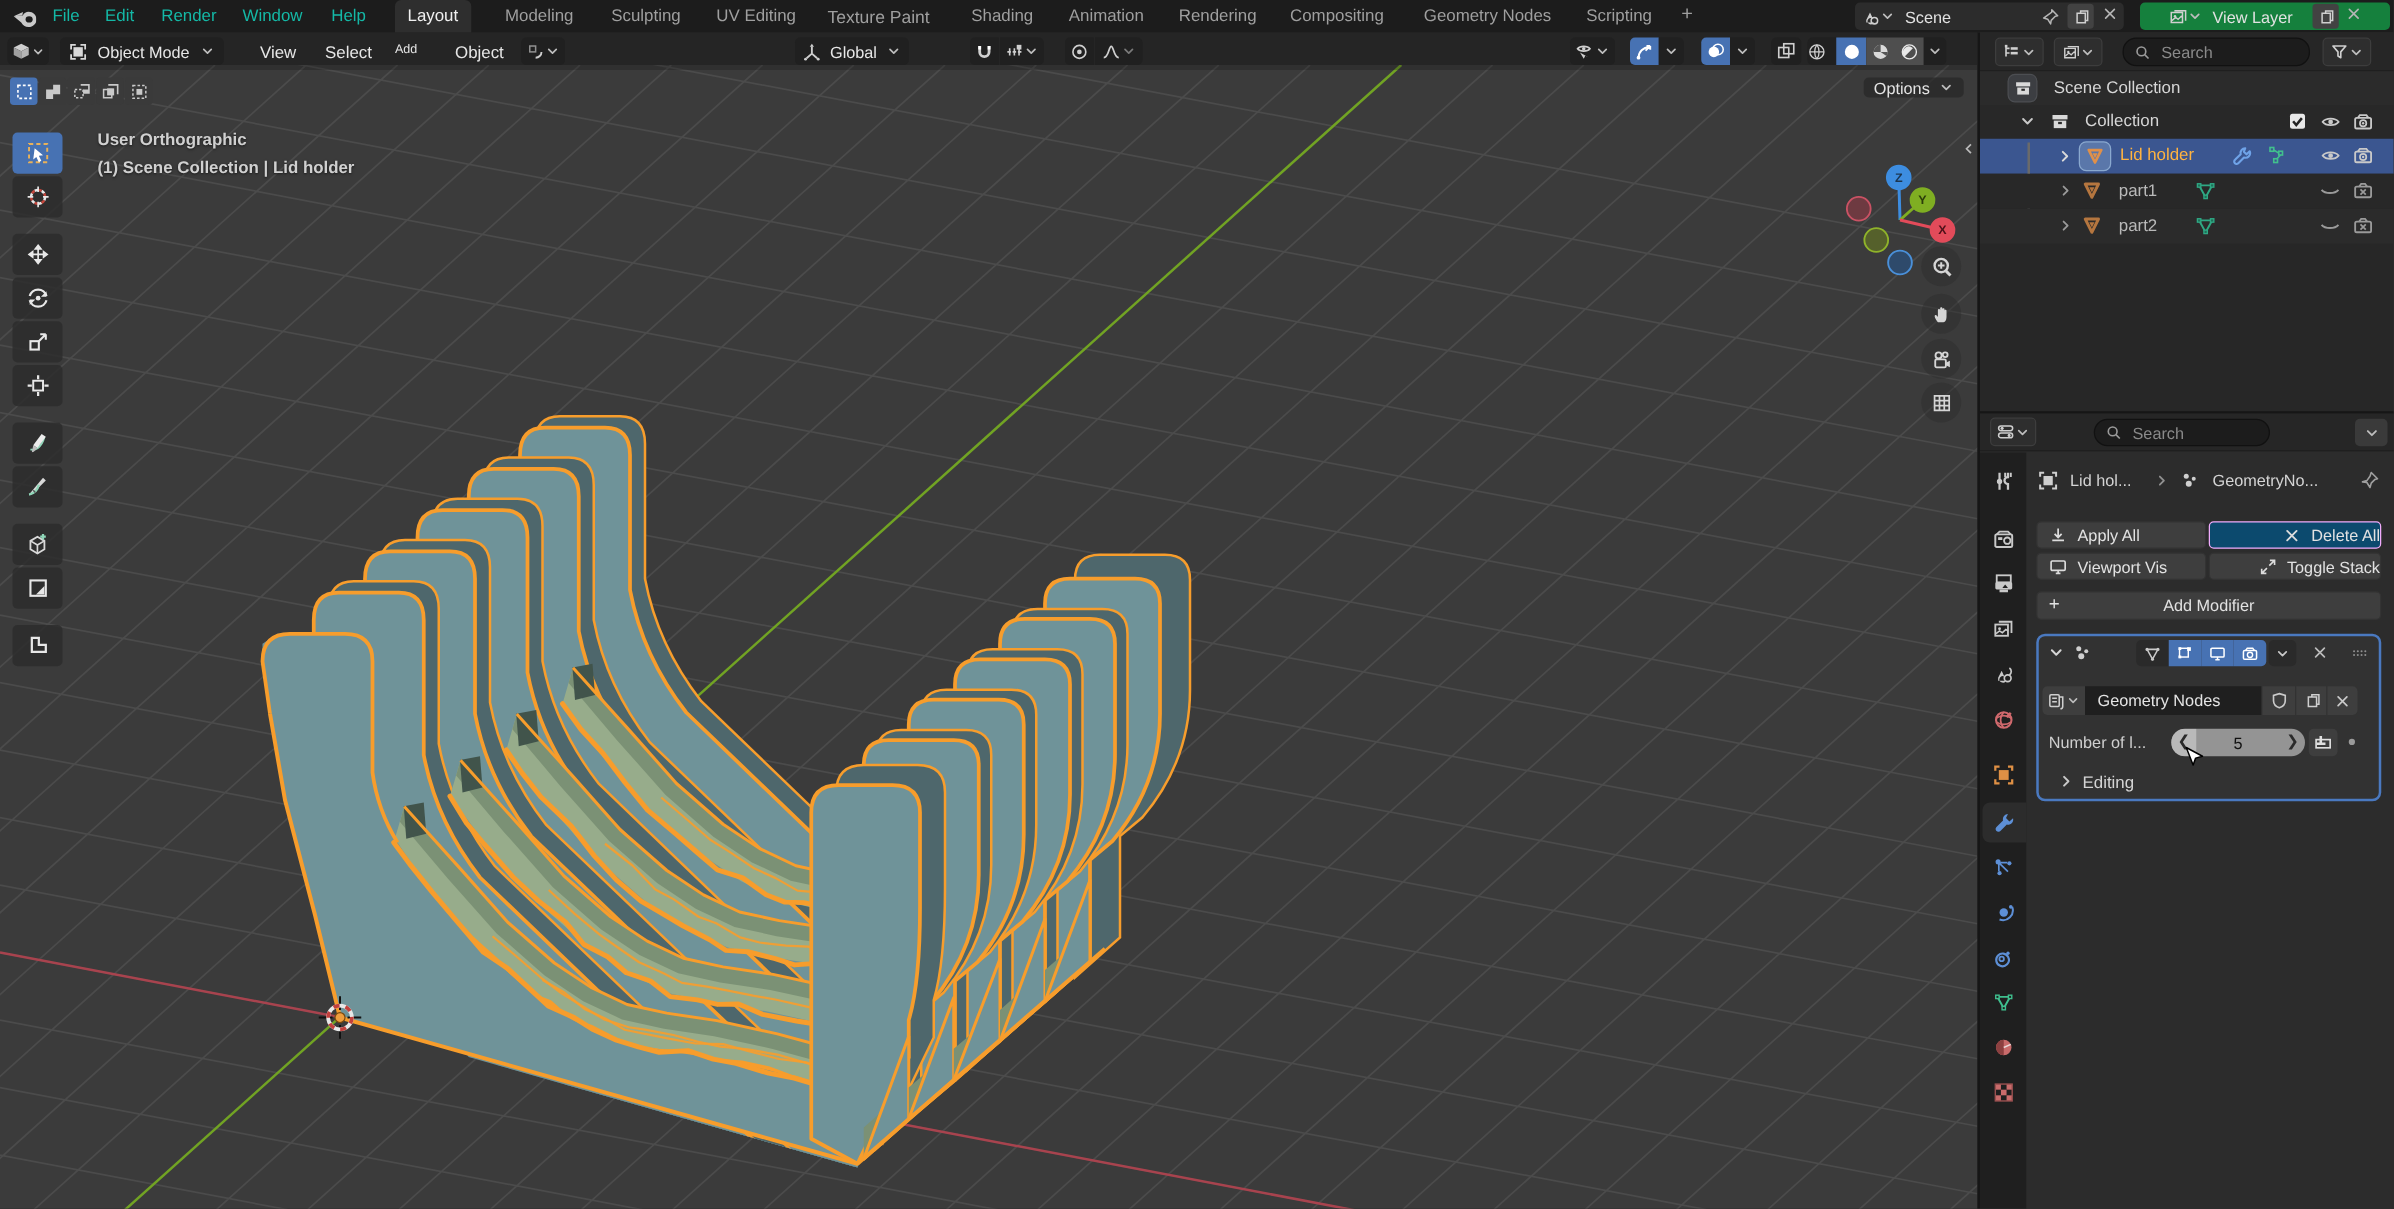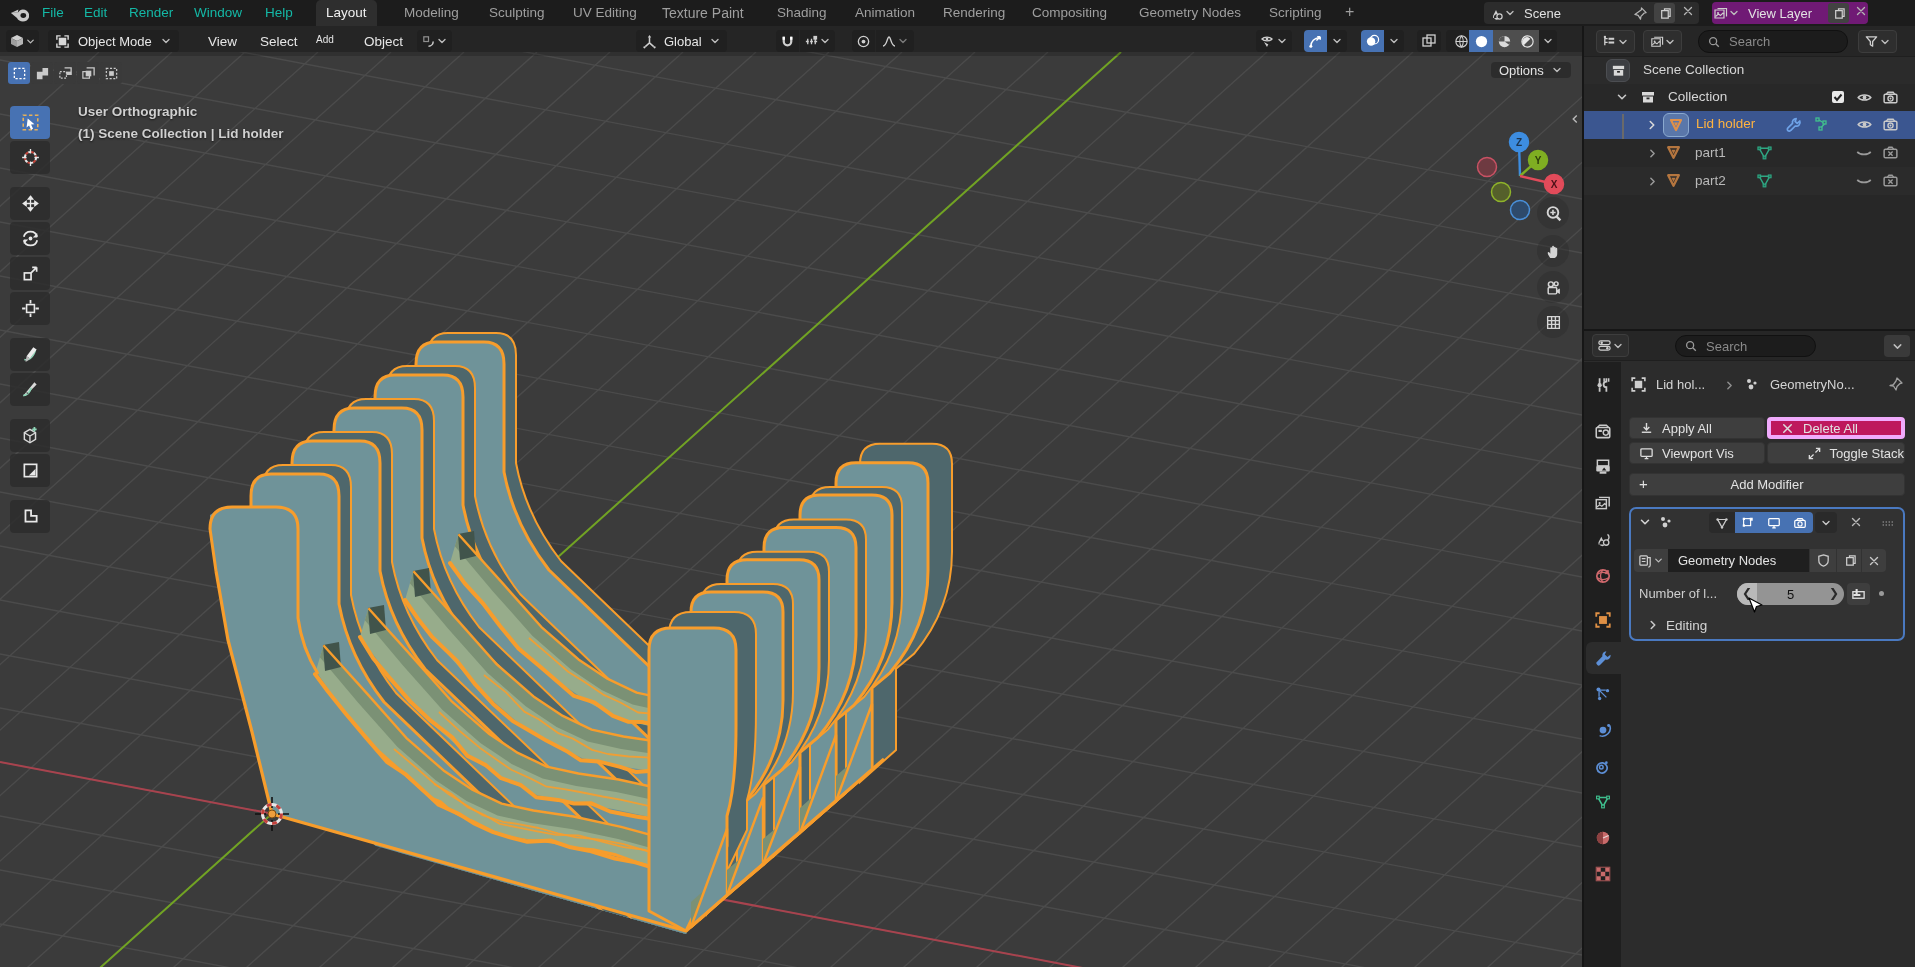--- a/index.html
+++ b/index.html
@@ -1,20 +1,20 @@
 <!DOCTYPE html>
 <html><head><meta charset="utf-8"><style>
 
 *{margin:0;padding:0;box-sizing:border-box}
 body{width:1915px;height:967px;overflow:hidden;background:#2c2c2c;font-family:"Liberation Sans",sans-serif;
  -webkit-font-smoothing:antialiased;position:relative}
 .abs{position:absolute}
 .row{display:flex;align-items:center}
 .txt{color:#14b8a6;font-size:13.5px}
-.pill{background:rgba(32,32,32,.92);border-radius:4px;display:flex;align-items:center;justify-content:flex-end}
+.pill{background:rgba(32,32,32,.92);border-radius:4px;display:flex;align-items:center;justify-content:flex-start}
 
 </style></head><body>
 <div class="abs" style="left:0;top:0;width:1915px;height:26px;background:#1c1c1c"></div>
 <div class="abs" style="left:10px;top:4px"><svg width="19" height="19" viewBox="0 0 16 16" style="">
       <path d="M10.8 4.6c3 0 5.4 2.3 5.4 5.1s-2.4 5.1-5.4 5.1c-2.2 0-4.1-1.2-4.9-3L.8 7.6 6.9 7c.9-1.5 2.3-2.4 3.9-2.4z" fill="#c9c9c9"></path>
       <ellipse cx="11.2" cy="9.7" rx="2.4" ry="2.1" fill="#1c1c1c"></ellipse>
       <path d="M.8 7.6l6.3-2.9-.5 2.4z" fill="#c9c9c9"></path>
     </svg></div>
 <div class="abs txt" style="left:42px;top:5px;font-size:13.5px">File</div>
 <div class="abs txt" style="left:84px;top:5px;font-size:13.5px">Edit</div>
@@ -48,21 +48,21 @@
     </svg>
  <span class="row" style="background:#424242;border-radius:3px;height:20px;padding:0 3px;margin-left:6px">
       <svg width="15" height="15" viewBox="0 0 16 16" style="">
         <path d="M5 5h7v8H5z M8 5V3h6v8h-2" fill="none" stroke="#cfcfcf" stroke-width="1.3"></path>
       </svg>
     </span>
  <span style="margin-left:6px"><svg width="14" height="14" viewBox="0 0 16 16" style="">
         <path d="M4 4l8 8M12 4l-8 8" stroke="#b5b5b5" stroke-width="1.5" stroke-linecap="round"></path>
       </svg></span>
   </div>
-<div class="abs row" style="left:1712px;top:2px;height:22px;background:#701a75;border-radius:4px;padding:0 0">
+<div class="abs row" style="left:1712px;top:2px;height:22px;background:#15803d;border-radius:4px;padding:0 22px">
  <svg width="16" height="16" viewBox="0 0 16 16" style="">
       <path d="M3 5h9v8H3z M5.5 3.5h9v8" fill="none" stroke="#cfcfcf" stroke-width="1.2"></path>
       <circle cx="6" cy="8" r="1" fill="#cfcfcf"></circle>
       <path d="M3.5 11.5l3-2.5 2 1.5 2.5-2.5 1 1" fill="none" stroke="#cfcfcf" stroke-width="1.1"></path>
     </svg>
     <svg width="12" height="12" viewBox="0 0 16 16" style="">
       <path d="M4 6l4 4 4-4" fill="none" stroke="#bdbdbd" stroke-width="1.8" stroke-linecap="round" stroke-linejoin="round"></path>
     </svg>
     <span style="color:#e2e2e2;font-size:13px;margin:0 14px 0 8px">View Layer</span>
  <span class="row" style="background:#424242;border-radius:3px;height:20px;padding:0 3px;margin-left:2px">
@@ -768,21 +768,21 @@
 <div class="abs" style="left:1888px;top:376px"><svg width="16" height="16" viewBox="0 0 16 16" style="">
       <path d="M9 2l5 5-2 .5L9 10.5 8 14l-2.5-4L2 9.5 5.5 8.5 8 5z" fill="none" stroke="#9f9f9f" stroke-width="1.3" stroke-linejoin="round"></path>
     </svg></div>
 <div class="abs row" style="left:1629px;top:417px;width:136px;height:22px;background:#3e3e3e;border-radius:4px;padding-left:9px;justify-content:flex-start;border:1px solid #333">
     <svg width="15" height="15" viewBox="0 0 16 16" style="">
       <path d="M8 2v7M5 6.5L8 9.5l3-3" fill="none" stroke="#dcdcdc" stroke-width="1.5"></path>
       <path d="M3 12h10" stroke="#dcdcdc" stroke-width="1.5"></path>
     </svg>
     <span style="color:#e2e2e2;font-size:13px;margin-left:8px">Apply All</span>
   </div>
-<div class="abs row" style="left:1767px;top:417px;width:138px;height:22px;background:#be185d;border-radius:4px;padding-left:9px;justify-content:flex-start;border:4px solid #f0abfc">
+<div class="abs row" style="left:1767px;top:417px;width:138px;height:22px;background:#0c4a6e;border-radius:4px;padding-left:9px;justify-content:flex-end;border:1px solid #f0abfc">
     <svg width="15" height="15" viewBox="0 0 16 16" style="">
       <path d="M4 4l8 8M12 4l-8 8" stroke="#dcdcdc" stroke-width="1.6" stroke-linecap="round"></path>
     </svg>
     <span style="color:#e2e2e2;font-size:13px;margin-left:8px">Delete All</span>
   </div>
 <div class="abs row" style="left:1629px;top:442px;width:136px;height:22px;background:#3e3e3e;border-radius:4px;padding-left:9px;justify-content:flex-start;border:1px solid #333">
     <svg width="15" height="15" viewBox="0 0 16 16" style="">
       <rect x="2" y="3" width="12" height="8" rx="1" fill="none" stroke="#dcdcdc" stroke-width="1.4"></rect>
       <path d="M6 13.5h4M8 11v2.5" stroke="#dcdcdc" stroke-width="1.4"></path>
     </svg>

